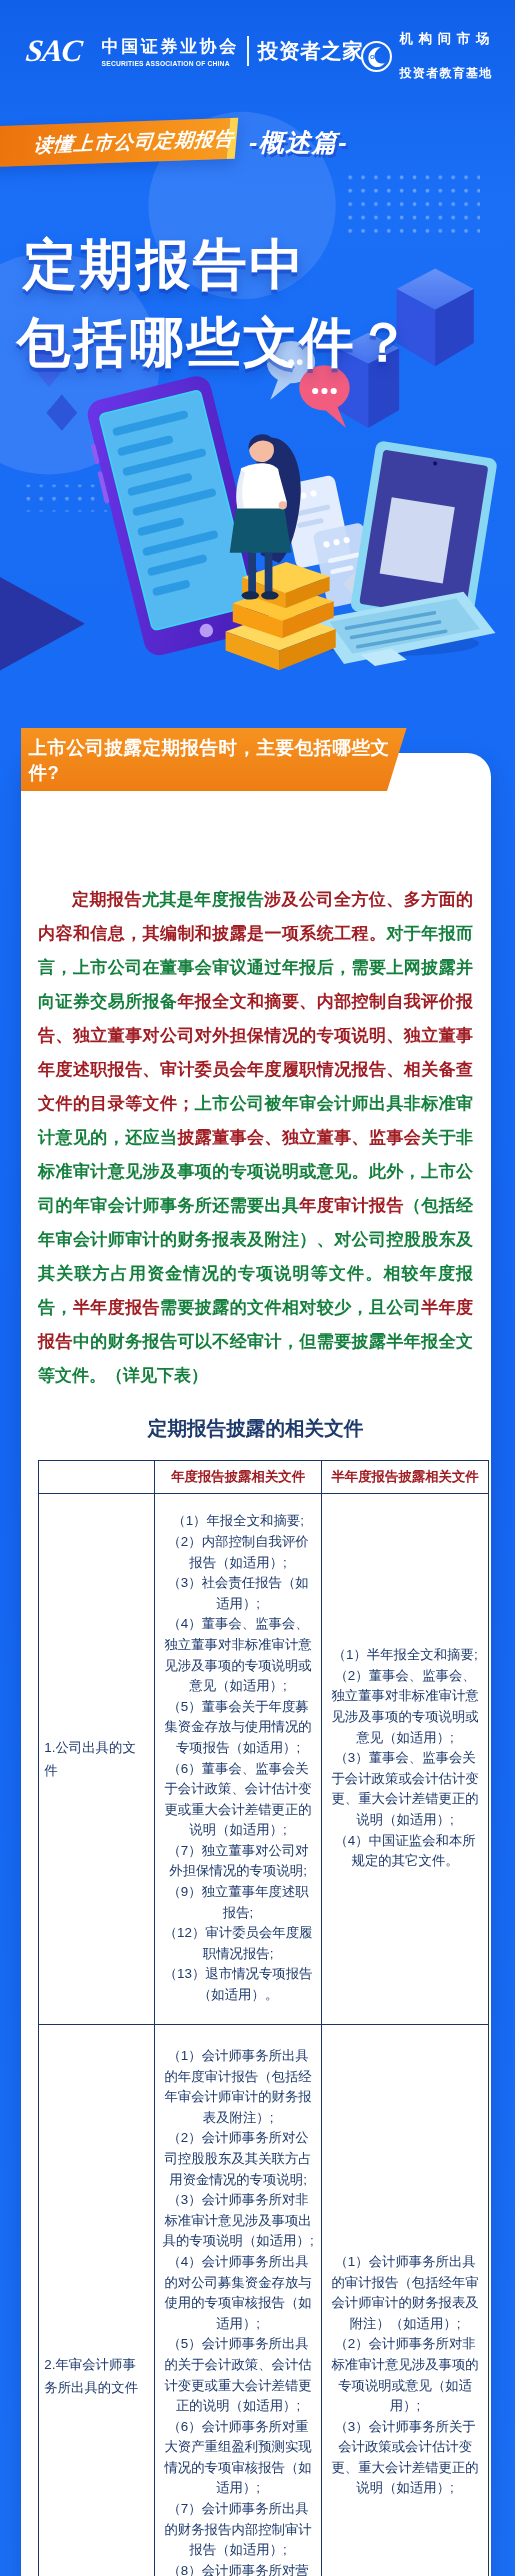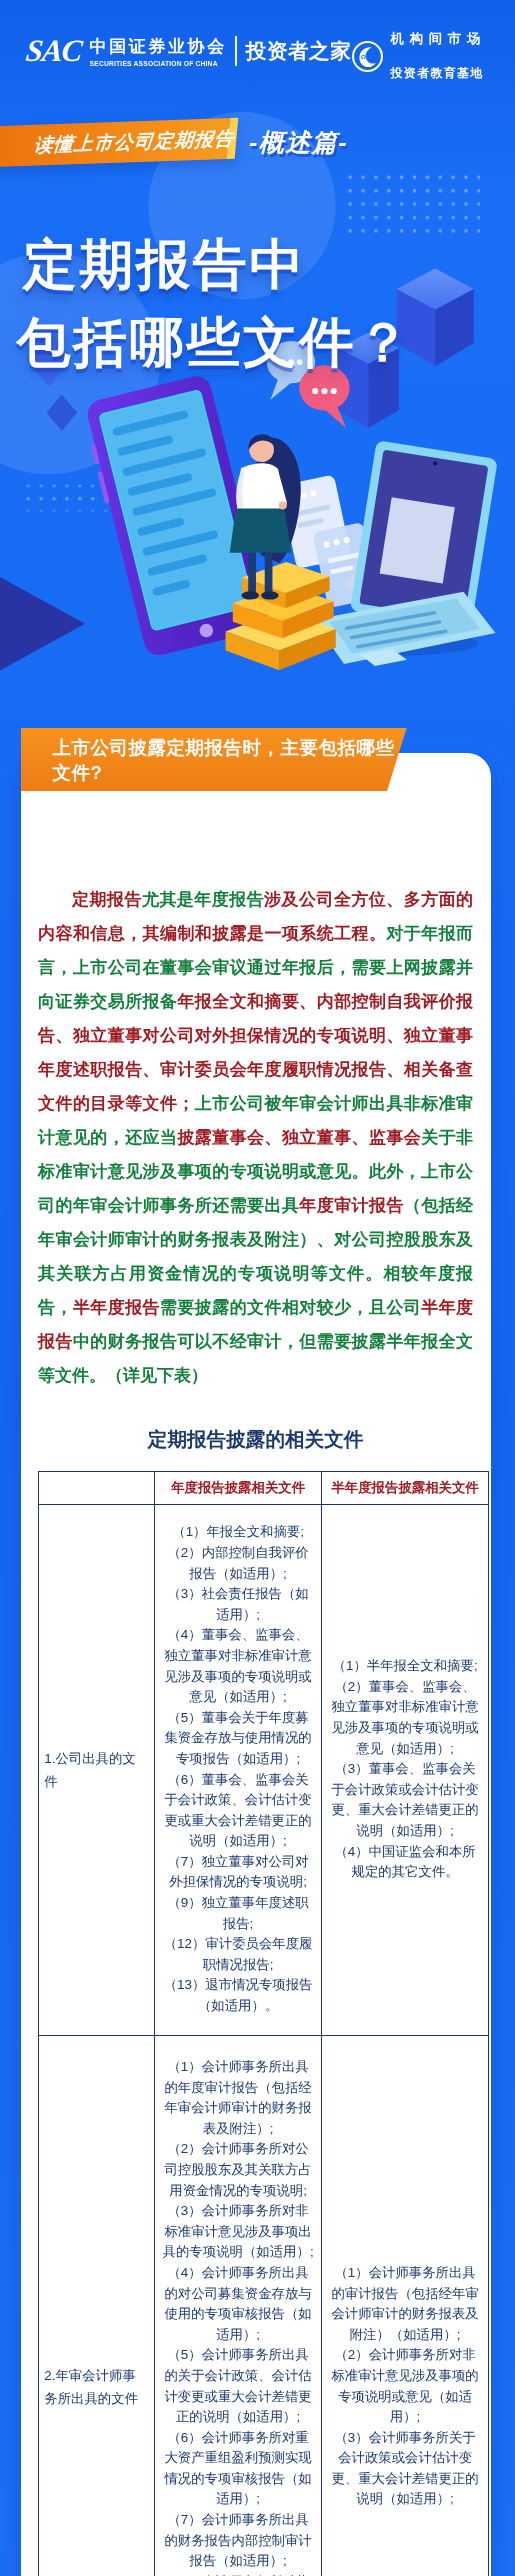--- a/index.html
+++ b/index.html
@@ -8,26 +8,26 @@
     position:relative; width:515px; height:2808px; margin:0 auto; overflow:hidden;
     background:linear-gradient(180deg,#1160ea 0%,#1a6ff6 7%,#1566f1 50%,#1c70f5 100%);
   }
   svg{ display:block; }
   .abs{ position:absolute; }
 
   
   .hdr-left{ left:26px; top:33px; display:flex; align-items:center; color:#fff; z-index:5;}
   .sac-abbr{ font-family:"Liberation Serif","DejaVu Serif",serif; font-style:italic; font-weight:900;
              font-size:31px; letter-spacing:-1px; transform:skewX(-6deg); }
-  .sac-col{ margin-left:8px; }
+  .sac-col{ margin-left:20px; }
   .sac-cn{ font-size:17px; font-weight:700; letter-spacing:2.6px; }
   .sac-en{ font-size:6.7px; font-weight:700; letter-spacing:0.2px; margin-top:2.1px; }
   .hdr-divider{ width:1.5px; height:30px; background:#fff; margin:0 9.3px 0 8.2px; opacity:.95; }
   .sac-home{ font-size:20.6px; font-weight:700; letter-spacing:0.5px; }
-  .hdr-right{ right:29px; top:30px; display:flex; align-items:center; color:#fff; z-index:5; }
+  .hdr-right{ right:20px; top:30px; display:flex; align-items:center; color:#fff; z-index:5; }
   .otc-lines{ margin-left:6.2px; font-weight:700; }
   .otc-l1{ font-size:13.4px; letter-spacing:5.7px; }
   .otc-l2{ font-size:12px; letter-spacing:1.3px; margin-top:17px; }
 
   
   .ribbon{ left:-10.3px; top:122px; width:246px; height:41px; z-index:5;
     background:linear-gradient(90deg,#ec720c,#f89b20);
     border-right:8.2px solid #ffd34e;
     transform:skewX(-7deg) rotate(-2deg);
     box-shadow:0 5.2px 12.4px rgba(10,40,140,.25);
@@ -41,29 +41,29 @@
   .hero{ left:0; top:225px; width:423px; text-align:center; color:#fff; z-index:4;
     font-weight:900; font-size:54px; line-height:78px; letter-spacing:2.6px;
     text-shadow:0 4.1px 0 rgba(16,62,198,.5), 0 7.2px 11.3px rgba(9,38,130,.35); }
   .hero-l1{ transform:translateX(-47px); }
   .hero-l2{ transform:translateX(3.1px); }
 
   
   .q-banner{ left:20.6px; top:728px; width:386px; height:63px; z-index:8;
     background:linear-gradient(180deg,#f6921f,#ee7d14);
     clip-path:polygon(0 0,100% 0,calc(100% - 19.6px) 100%,0 100%);
-    display:flex; align-items:center; padding-left:32px;
+    display:flex; align-items:center; padding-left:8px;
     color:#fff; font-size:18.5px; font-weight:800; letter-spacing:0.5px; }
   .card{ left:20.6px; top:753px; width:470px; height:1849px; background:#fff;
     border-radius:24px; z-index:7; box-shadow:0 9.3px 20.6px rgba(8,40,130,.25); }
   .card-inner{ padding:130px 17.5px 0; }
   .intro{ font-size:17px; line-height:34px; font-weight:700; text-align:justify;
     text-indent:2em; color:#1e3a6c; }
   .seg-navy{ color:#15803d; } .seg-red{ color:#a01d23; }
-  .tbl-title{ margin-top:33px; text-align:center; font-size:19.6px; font-weight:800; color:#1e3a6c; }
+  .tbl-title{ margin-top:22px; text-align:center; font-size:19.6px; font-weight:800; color:#1e3a6c; }
 
   table.disc{ width:450px; margin:17.5px auto 0; border-collapse:collapse; table-layout:fixed; }
   table.disc col.c1{ width:116px; } table.disc col.c2{ width:167px; } table.disc col.c3{ width:167px; }
   table.disc th, table.disc td{ border:1.5px solid #1c3566; }
   table.disc th{ height:33px; font-size:13.4px; font-weight:800; color:#a01d23; text-align:center; }
   tr.r1{ height:531px; } tr.r2{ height:703px; }
   td.lbl{ font-size:13.4px; line-height:23px; color:#1e3a6c; font-weight:500;
     padding:0 5.2px; vertical-align:middle; text-align:left; }
   td.cell{ font-size:13.4px; line-height:20.6px; color:#1e3a6c; font-weight:500;
     padding:12.4px 7.2px; vertical-align:middle; text-align:center; white-space:pre-line; overflow:hidden; }

